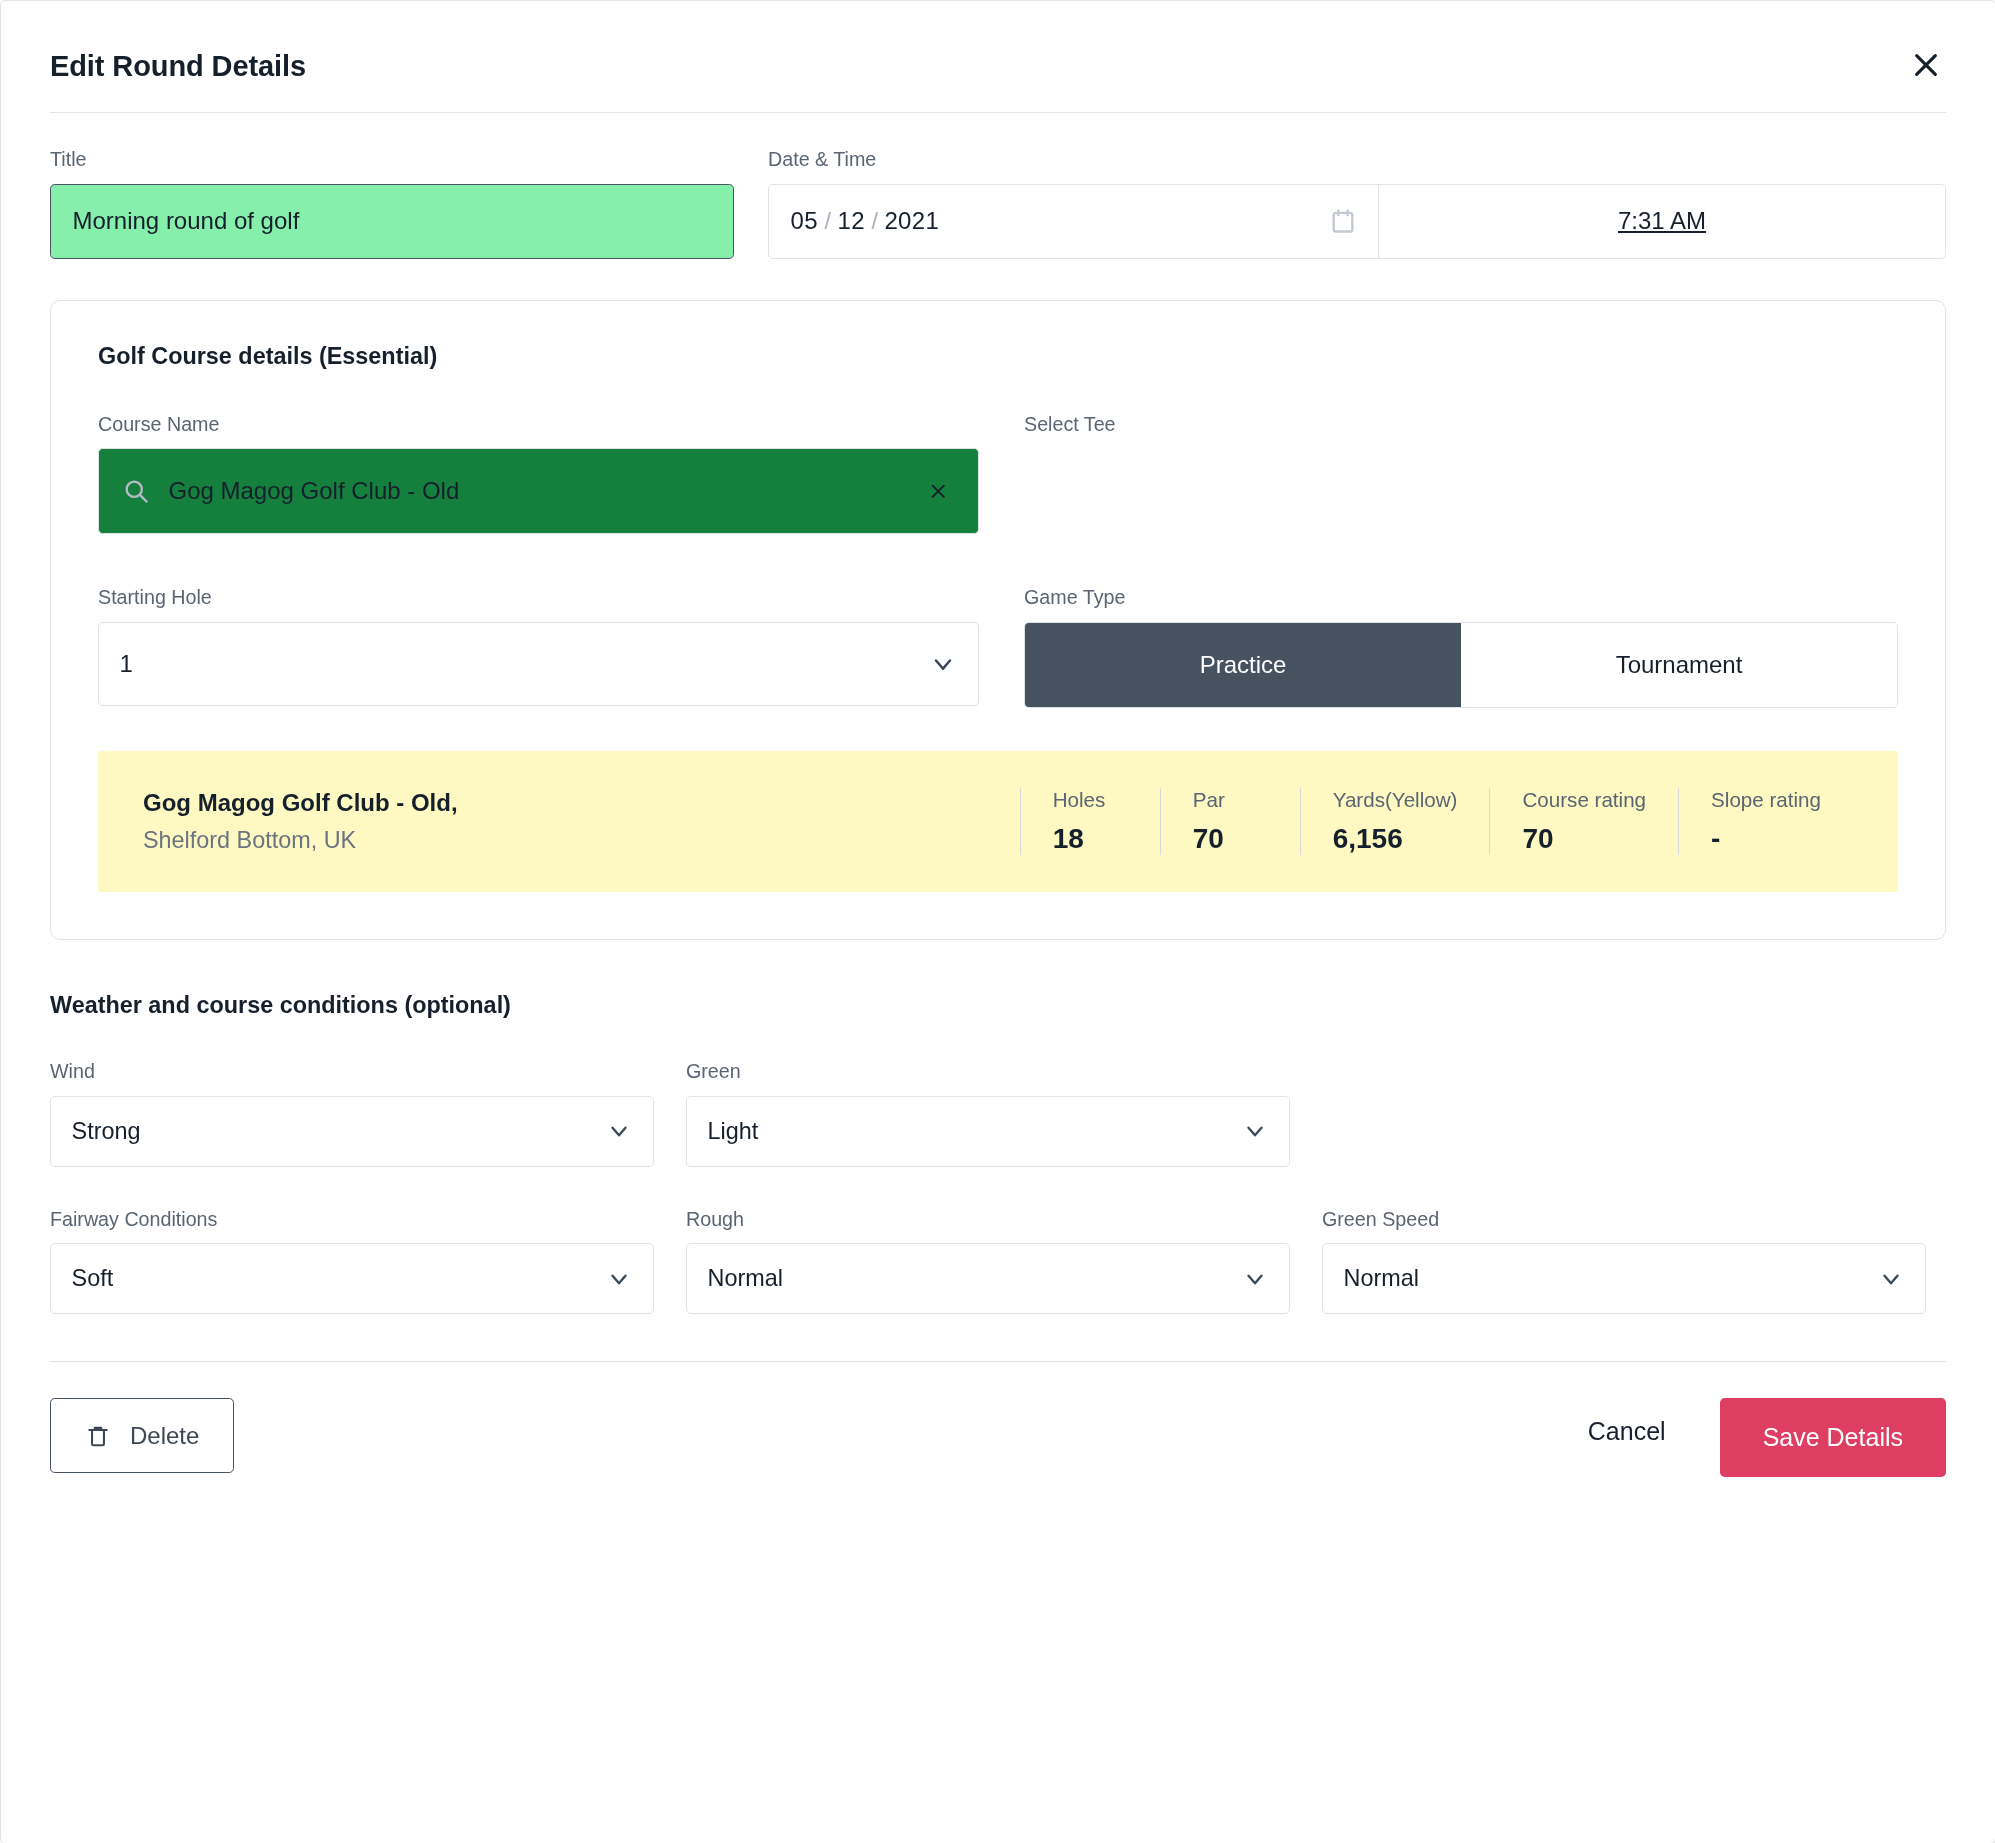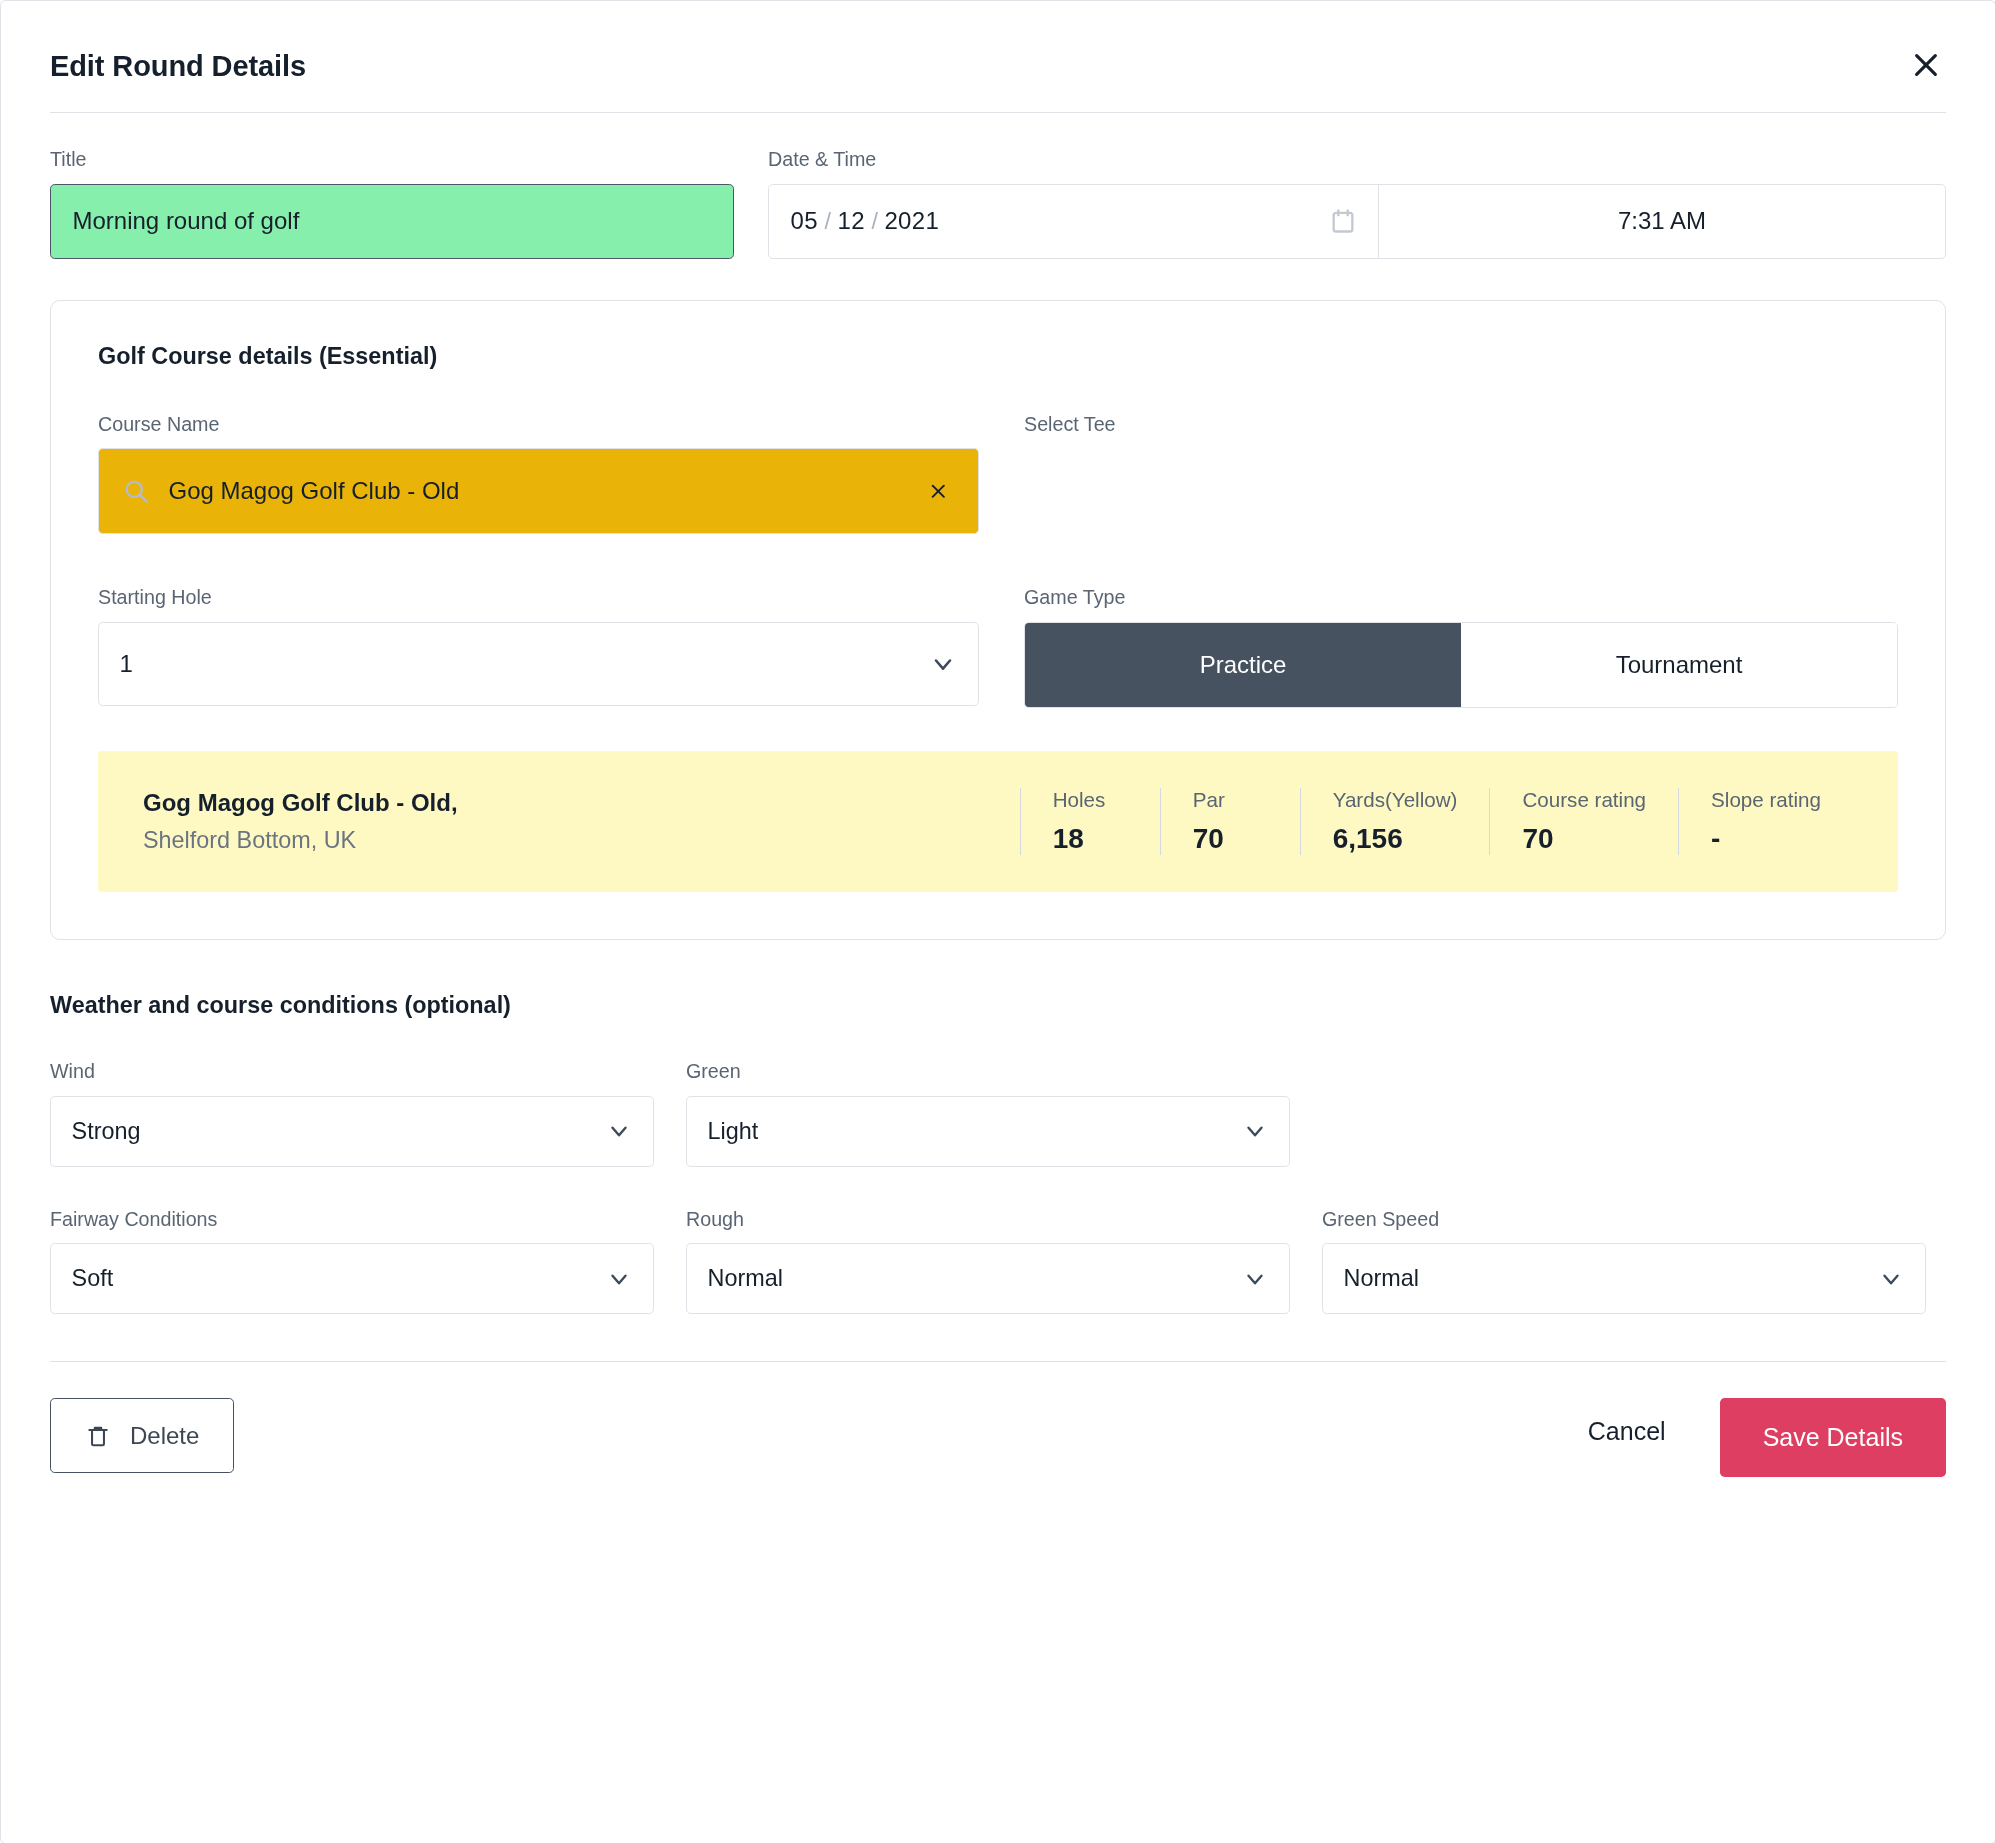--- a/index.html
+++ b/index.html
@@ -136,20 +136,21 @@
   }
   .date-parts .seg { letter-spacing: 0.3px; }
   .cal-icon { display: flex; align-items: center; }
   .time-cell {
     flex: 1 1 50%;
     display: flex;
     align-items: center;
     justify-content: center;
     font-size: 24px;
     color: #16202c;
+    text-decoration: underline;
   }
 
   
   .card {
     margin: 41px 49px 0 49px;
     border: 0.9px solid #dfe3e8;
     border-radius: 10px;
     padding: 42px 47px 47px 47px;
   }
   .card-title {
@@ -167,21 +168,21 @@
 
   .searchbox {
     box-sizing: border-box;
     width: 100%;
     height: 86px;
     border: 0.9px solid #dfe3e8;
     border-radius: 4.7px;
     display: flex;
     align-items: center;
     padding: 0 22.5px;
-    background: #eab308;
+    background: #15803d;
   }
   .searchbox .mag { margin-right: 19px; display:flex; align-items:center;}
   .searchbox .txt {
     flex: 1;
     font-size: 24px;
     color: #16202c;
   }
   .searchbox .clr {
     cursor: pointer;
     color: #16202c;

